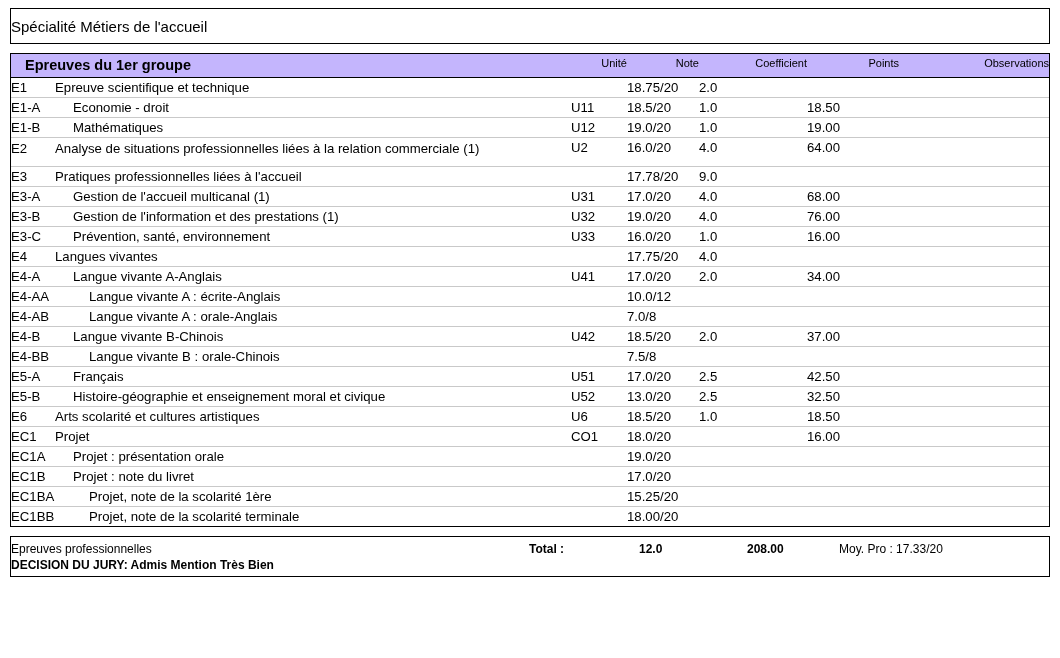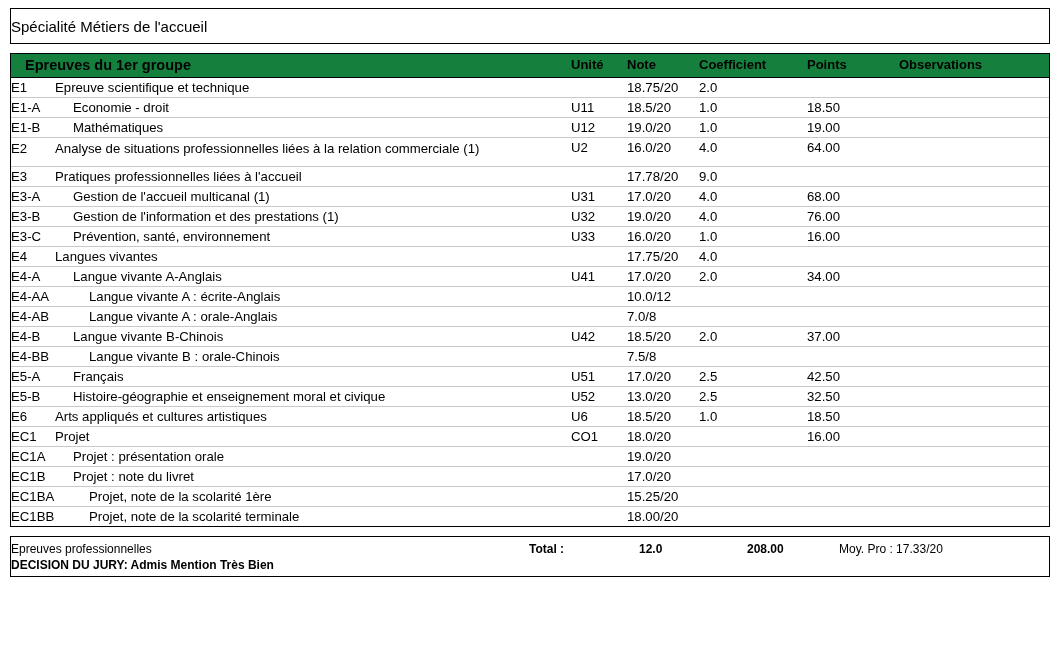--- a/index.html
+++ b/index.html
@@ -47,32 +47,33 @@
   table.grades td, table.grades th {
     border: 1px solid #000;
     border-left: none;
     border-right: none;
     padding: 0;
     vertical-align: top;
     font-weight: normal;
     text-align: left;
   }
   table.grades tr.head td {
-    background: #15803d;
+    background: #c4b5fd;
     font-size: 14.5px;
     font-weight: bold;
     border-top: none;
     padding: 3px 0 4px 0;
   }
   table.grades tr.head td.col-label {
     padding-left: 14px;
   }
   table.grades tr.head td.hdr {
-    font-weight: bold;
-    font-size: 13px;
+    font-weight: normal;
+    font-size: 11px;
+    text-align: right;
   }
   table.grades tr.row td {
     height: 19px;
     line-height: 19px;
     font-size: 13.2px;
     border-top: none;
     border-bottom: 1px solid #c9c9c9;
   }
   table.grades tr.row:last-child td {
     border-bottom: none;
@@ -276,21 +277,21 @@
           </tr>
           <tr class="row">
             <td class="code-cell lvl1"><span class="code code-1">E5-B</span><span>Histoire-géographie et enseignement moral et civique</span></td>
             <td class="c-unite">U52</td>
             <td class="c-note">13.0/20</td>
             <td class="c-coef">2.5</td>
             <td class="c-points">32.50</td>
             <td class="c-obs"></td>
           </tr>
           <tr class="row">
-            <td class="code-cell lvl0"><span class="code code-0">E6</span><span>Arts appliqués et cultures artistiques</span></td>
+            <td class="code-cell lvl0"><span class="code code-0">E6</span><span>Arts scolarité et cultures artistiques</span></td>
             <td class="c-unite">U6</td>
             <td class="c-note">18.5/20</td>
             <td class="c-coef">1.0</td>
             <td class="c-points">18.50</td>
             <td class="c-obs"></td>
           </tr>
           <tr class="row">
             <td class="code-cell lvl0"><span class="code code-0">EC1</span><span>Projet</span></td>
             <td class="c-unite">CO1</td>
             <td class="c-note">18.0/20</td>

